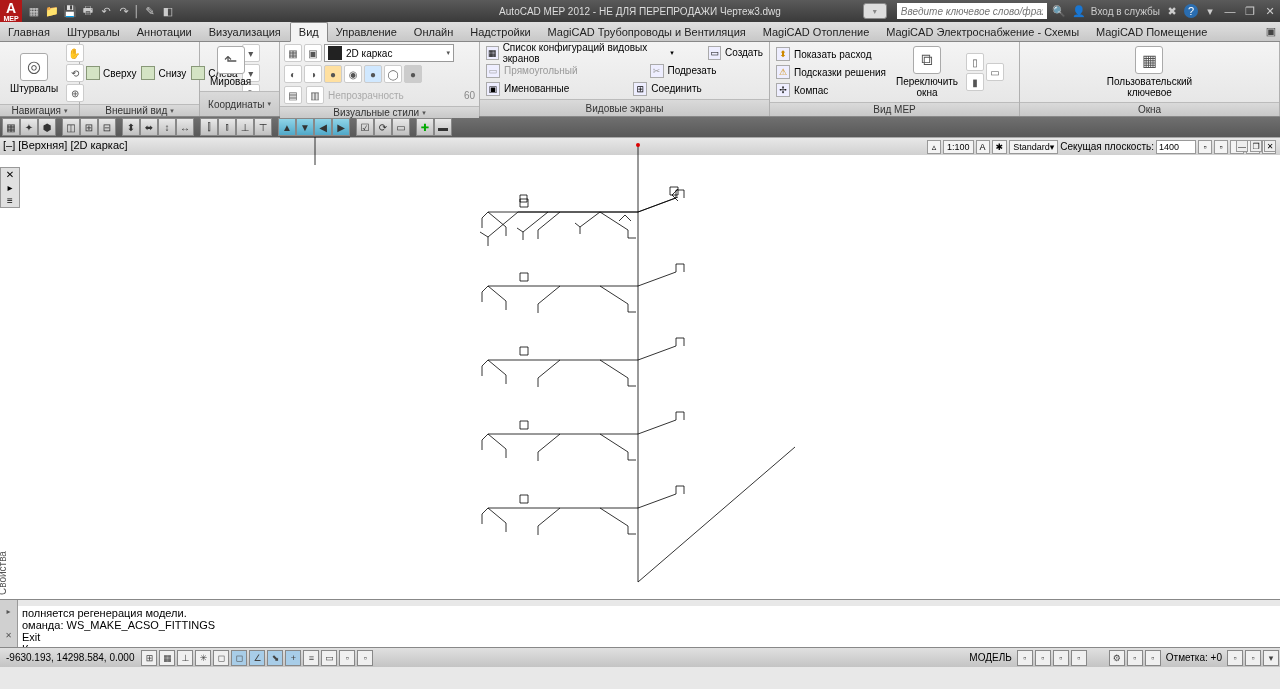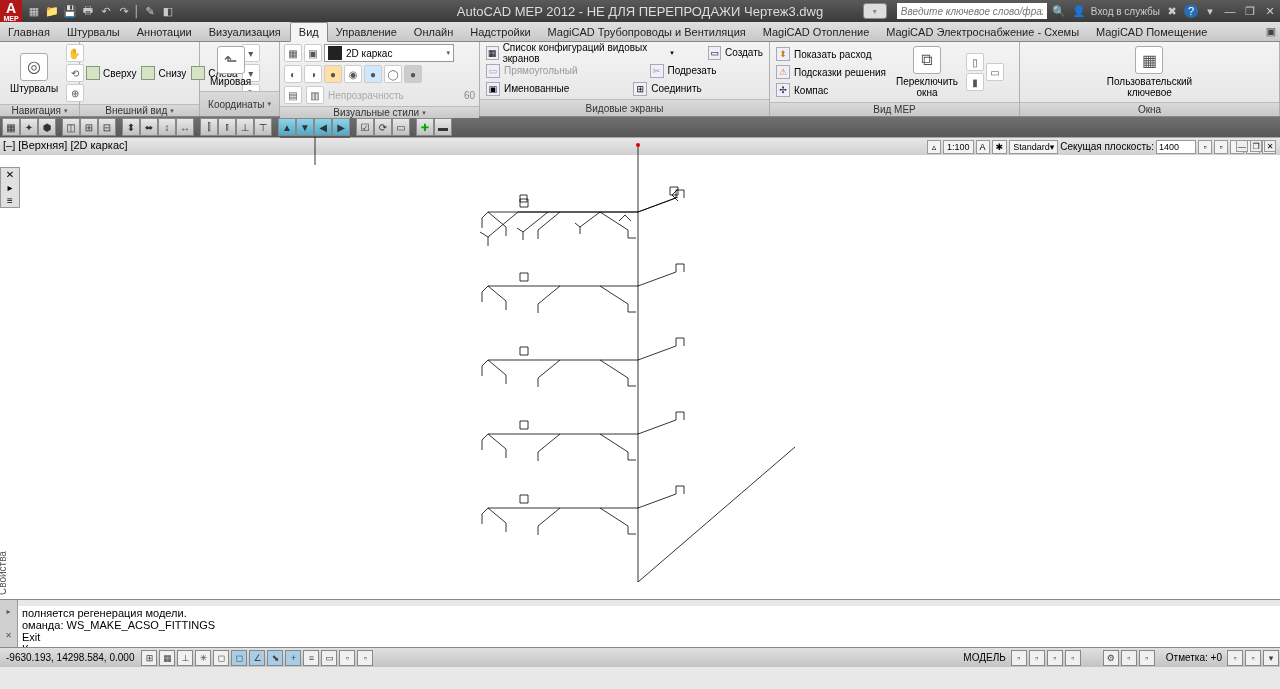--- a/index.html
+++ b/index.html
@@ -4,21 +4,21 @@
 <style>
 * { margin: 0; padding: 0; box-sizing: border-box; font-family: "Segoe UI", Tahoma, sans-serif; }
 body { background: #e8e8e8; width: 1280px; height: 689px; overflow: hidden; font-size: 11px; }
 
 
 .titlebar { height: 22px; background: linear-gradient(#5a5a5a,#3a3a3a); display: flex; align-items: center; color: #ddd; position: relative; }
 .titlebar .logo { width: 22px; height: 22px; background: #b01818; color:#fff; display:flex; align-items:flex-end; justify-content:center; font-size:7px; font-weight:bold; position:relative; }
 .titlebar .logo::before { content:"A"; position:absolute; top:0; font-size:14px; font-weight:bold; }
 .titlebar .qat { display: flex; gap: 2px; margin-left: 4px; align-items:center; }
 .titlebar .qat .qbtn { width: 16px; height: 16px; display:flex; align-items:center; justify-content:center; color:#ccc; font-size:11px; cursor:pointer; }
-.titlebar .title { position:absolute; left:50%; transform:translateX(-50%); font-size: 13px; color:#ddd; }
+.titlebar .title { position:absolute; left:50%; transform:translateX(-50%); font-size: 10px; color:#ddd; }
 .titlebar .right { margin-left:auto; display:flex; align-items:center; gap:4px; padding-right:2px; }
 .titlebar .search { background:#fff; color:#888; font-style:italic; height:16px; width:150px; font-size:10px; padding:0 4px; border:none; }
 .titlebar .rbtn { width:16px; height:16px; display:flex; align-items:center; justify-content:center; color:#ccc; cursor:pointer; font-size:11px; }
 .titlebar .login { color:#ccc; font-size:10px; cursor:pointer; }
 .titlebar .dd { width:24px; height:16px; border:1px solid #888; border-radius:3px; display:flex; align-items:center; justify-content:center; color:#888; font-size:8px; margin:0 6px; background:#ddd; }
 
 
 .menubar { height: 20px; background: linear-gradient(#e0e0e0,#c8c8c8); display:flex; align-items:stretch; border-bottom:1px solid #888; }
 .menubar .tab { padding: 0 8px; display:flex; align-items:center; font-size:11px; color:#222; cursor:pointer; border-right:1px solid transparent; }
 .menubar .tab.active { background:#f4f4f4; border:1px solid #888; border-bottom:1px solid #f4f4f4; margin-bottom:-1px; border-radius:2px 2px 0 0; }
@@ -76,21 +76,21 @@
 .cmdwrap .handle { width:18px; background:#d0d0d0; border-right:1px solid #999; display:flex; flex-direction:column; align-items:center; justify-content:space-around; font-size:8px; color:#555; }
 .cmdwrap .lines { flex:1; background:#fff; font-family:Consolas,monospace; font-size:11px; padding:1px 4px; overflow:hidden;margin-top:6px; }
 .cmdwrap .lines div { white-space:pre; line-height:1.1; color:#000; }
 
 
 .statusbar { height:20px; background:linear-gradient(#e0e0e0,#c4c4c4); display:flex; align-items:center; font-size:10px; border-top:1px solid #888; }
 .statusbar .coords { padding:0 6px; min-width:130px; }
 .statusbar .sbtn { width:16px; height:16px; border:1px solid #888; margin:0 1px; background:#f0f0f0; display:flex; align-items:center; justify-content:center; cursor:pointer; font-size:9px; color:#444; }
 .statusbar .sbtn.on { background:#a8cde8; }
 .statusbar .fill { flex:1; }
-.statusbar .txt { padding:0 4px;margin-left:6px; }
+.statusbar .txt { padding:0 4px; }
 </style>
 </head>
 <body>
 
 <div class="titlebar">
   <div class="logo">MEP</div>
   <div class="qat">
     <span class="qbtn">▦</span>
     <span class="qbtn">📁</span>
     <span class="qbtn">💾</span>

